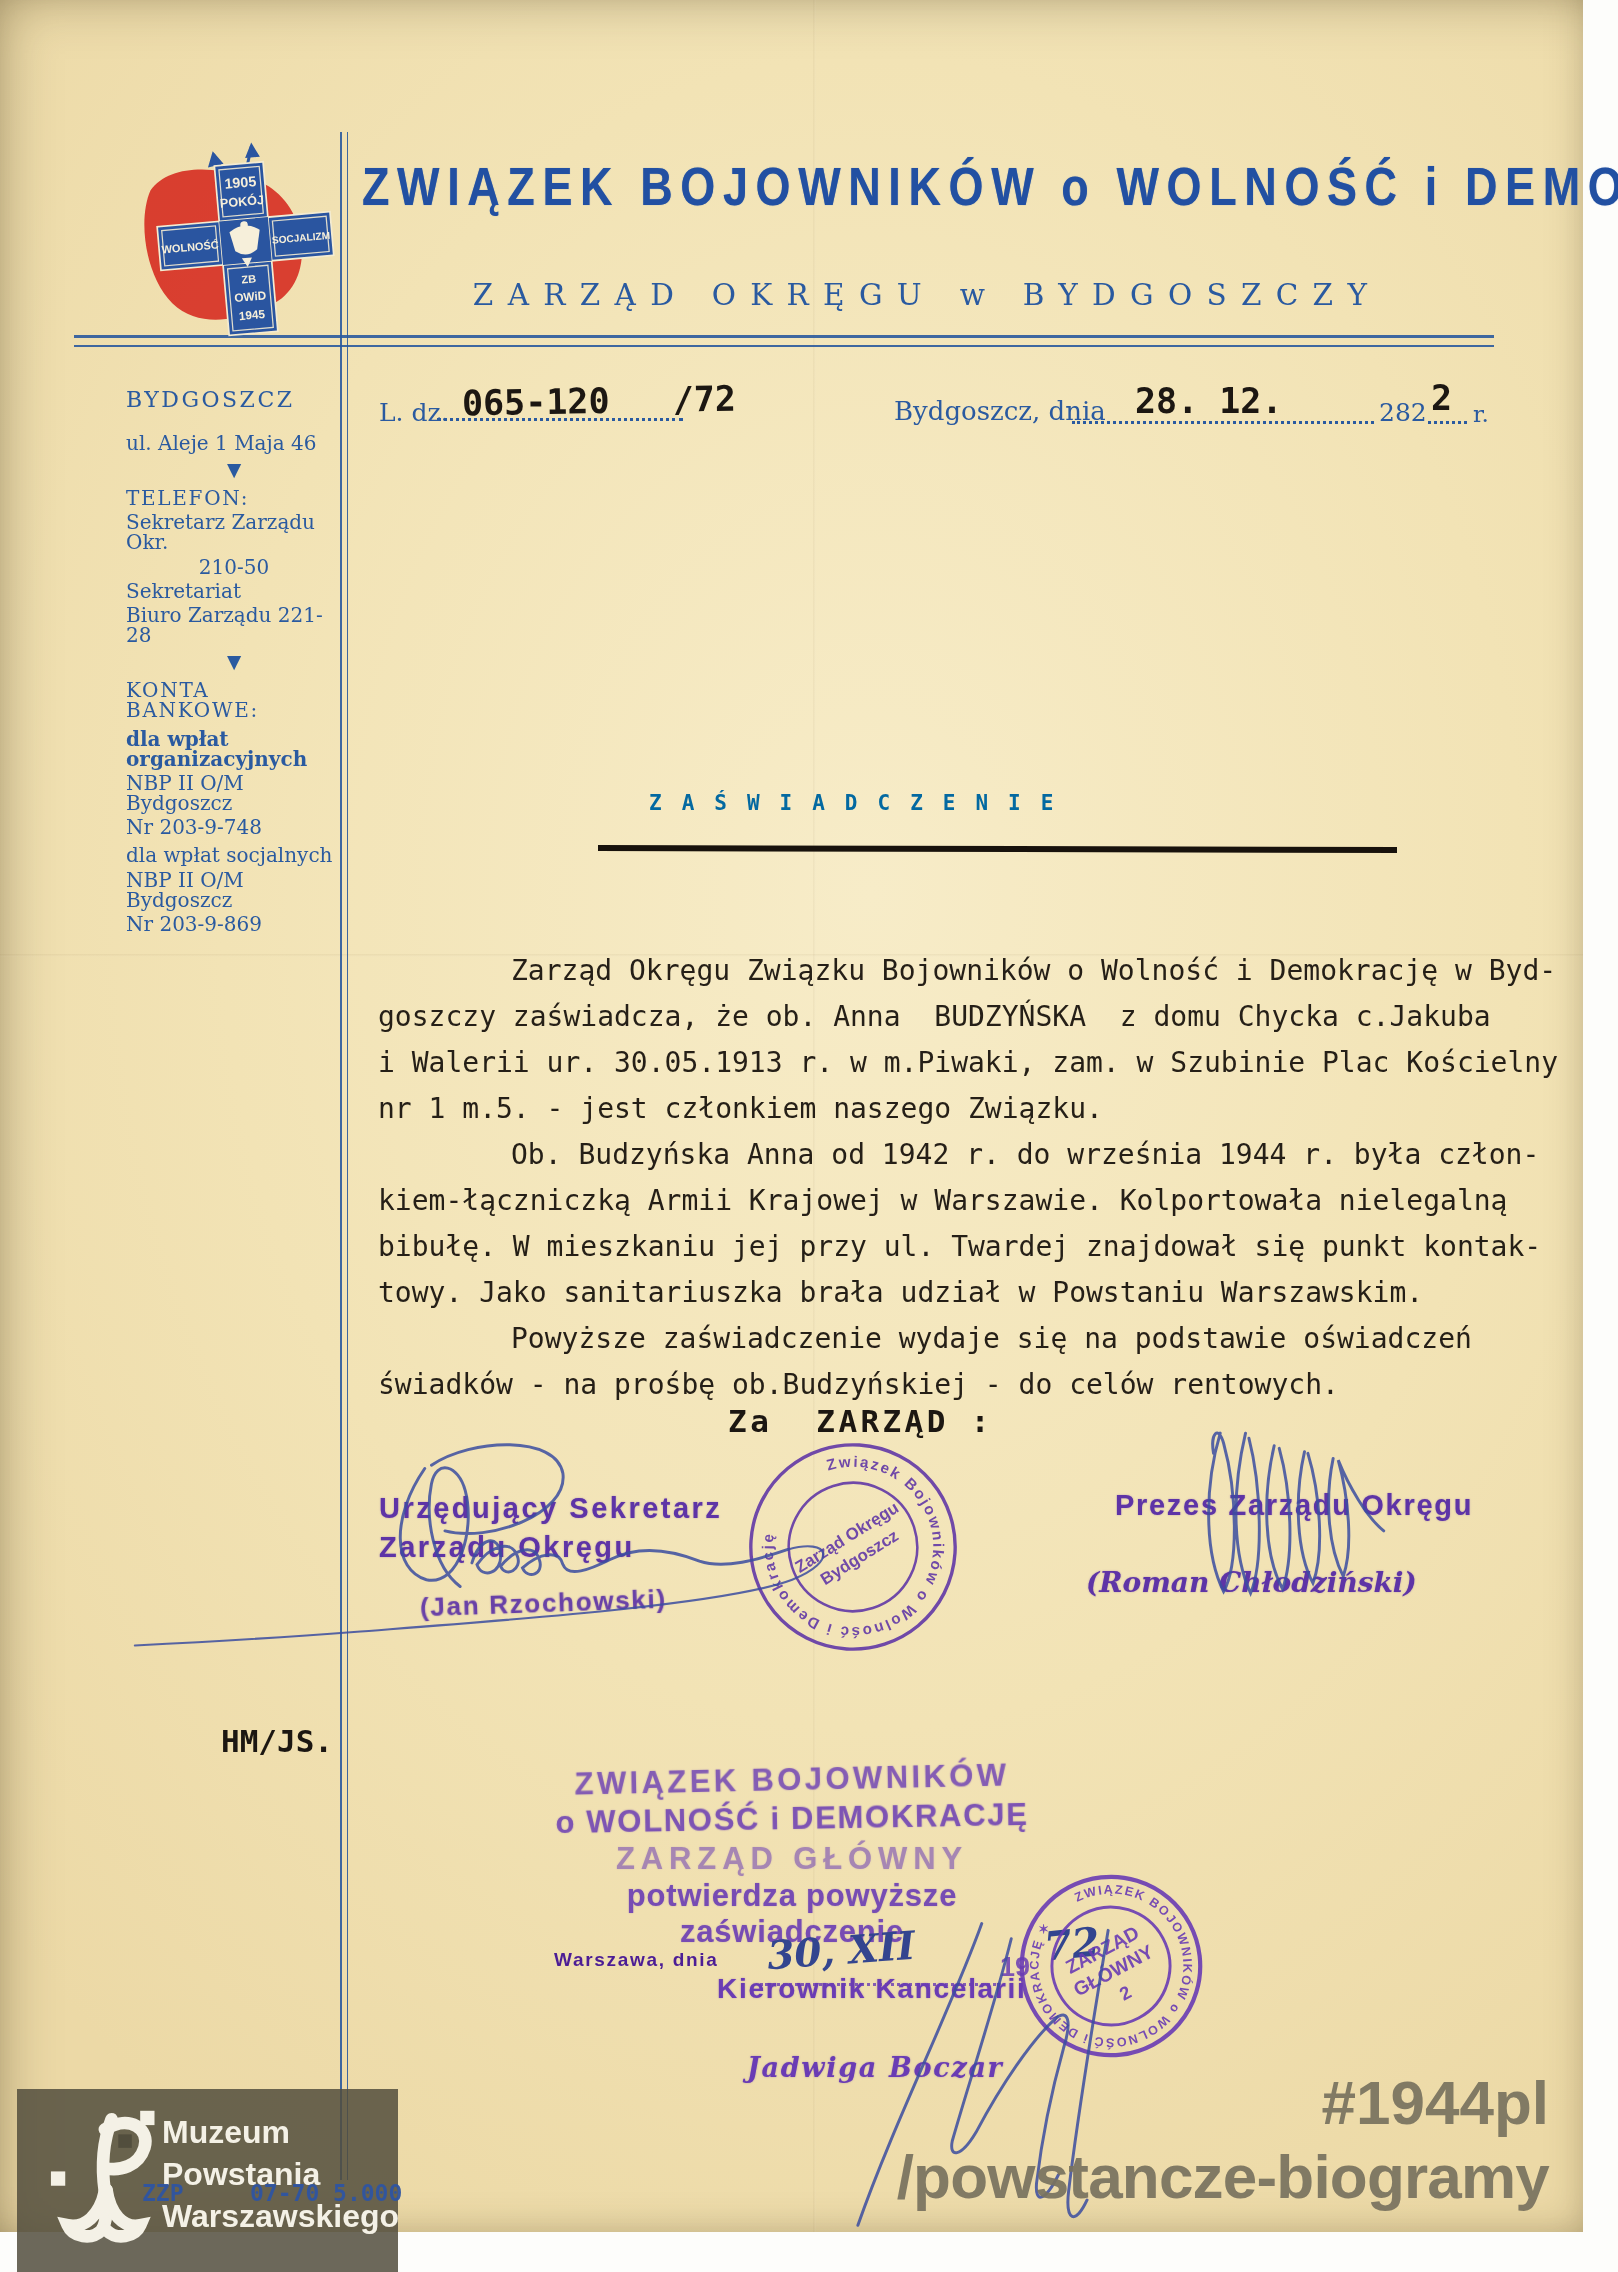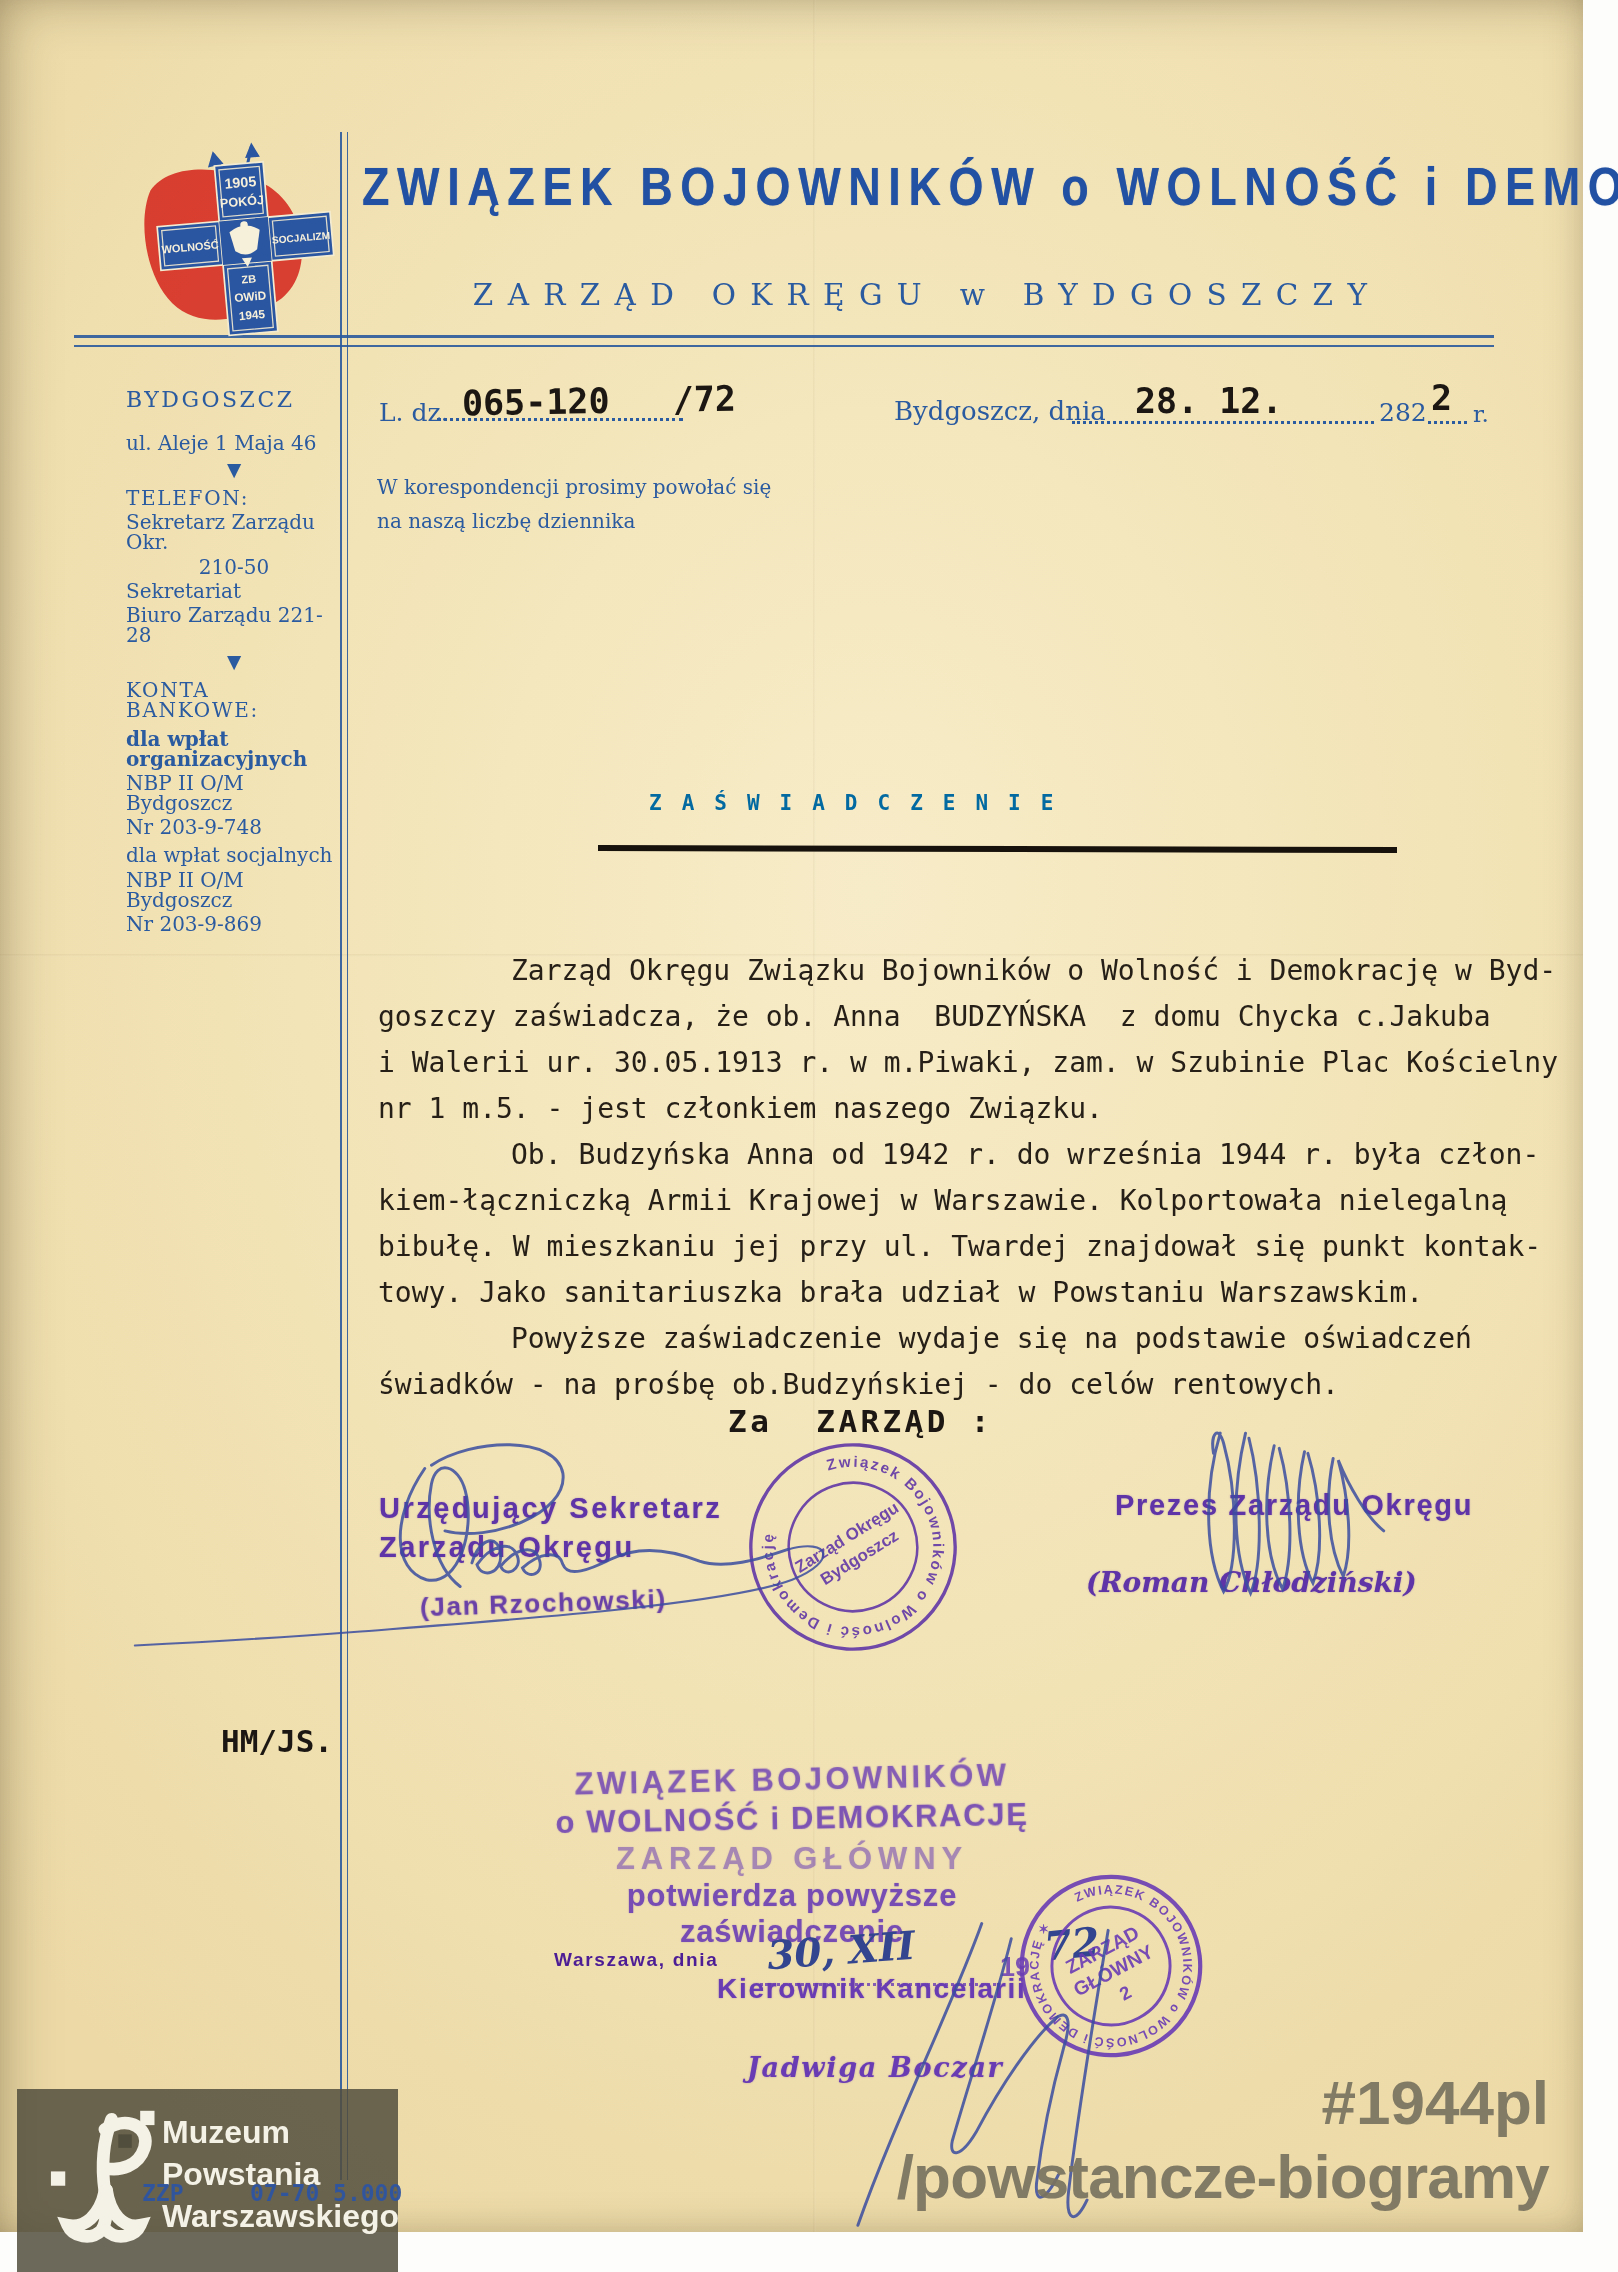--- a/index.html
+++ b/index.html
@@ -192,22 +192,20 @@
   <div class="ref-label blue-serif">L. dz.</div>
   <div class="ref-number typed">065-120   /72</div>
   <div class="ref-dots"></div>
   <div class="place-label blue-serif">Bydgoszcz, dnia</div>
   <div class="date-dots"></div>
   <div class="day-month typed">28. 12.</div>
   <div class="year-printed blue-serif">282</div>
   <div class="year-written typed">2</div>
   <div class="year-dots"></div>
   <div class="year-suffix blue-serif">r.</div>
-  <div class="corr-note blue-serif" style="white-space:pre-line;">W korespondencji prosimy powołać się
-na naszą liczbę dziennika</div>
 
   <div class="cert-title" style="letter-spacing:20px;">ZAŚWIADCZENIE</div>
   <div class="cert-underline"></div>
   <div class="body-text">
     <p>Zarząd Okręgu Związku Bojowników o Wolność i Demokrację w Byd-
 goszczy zaświadcza, że ob. Anna  BUDZYŃSKA  z domu Chycka c.Jakuba
 i Walerii ur. 30.05.1913 r. w m.Piwaki, zam. w Szubinie Plac Kościelny
 nr 1 m.5. - jest członkiem naszego Związku.</p>
     <p>Ob. Budzyńska Anna od 1942 r. do września 1944 r. była człon-
 kiem-łączniczką Armii Krajowej w Warszawie. Kolportowała nielegalną

